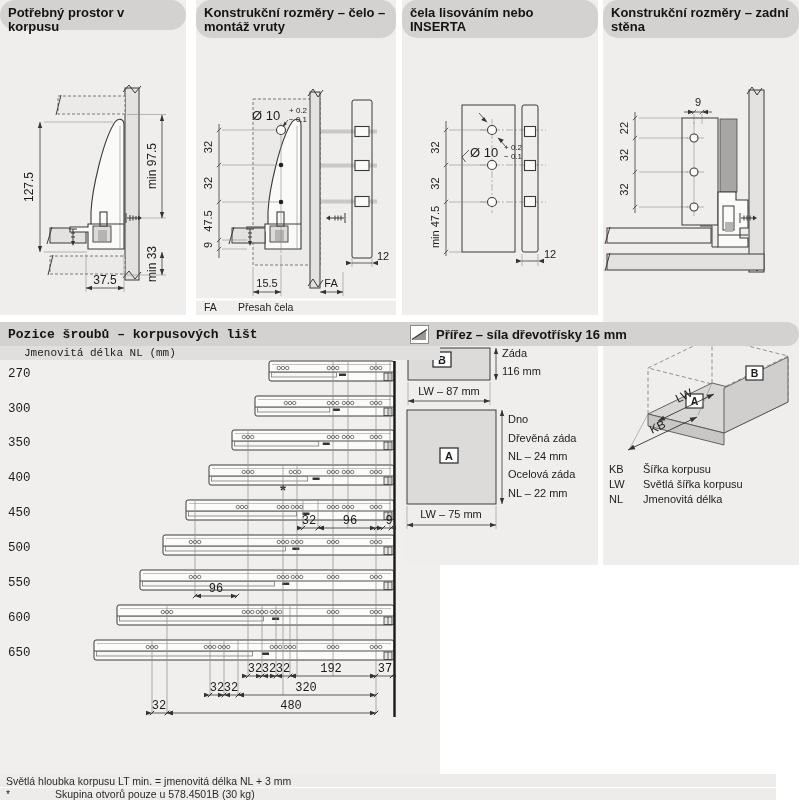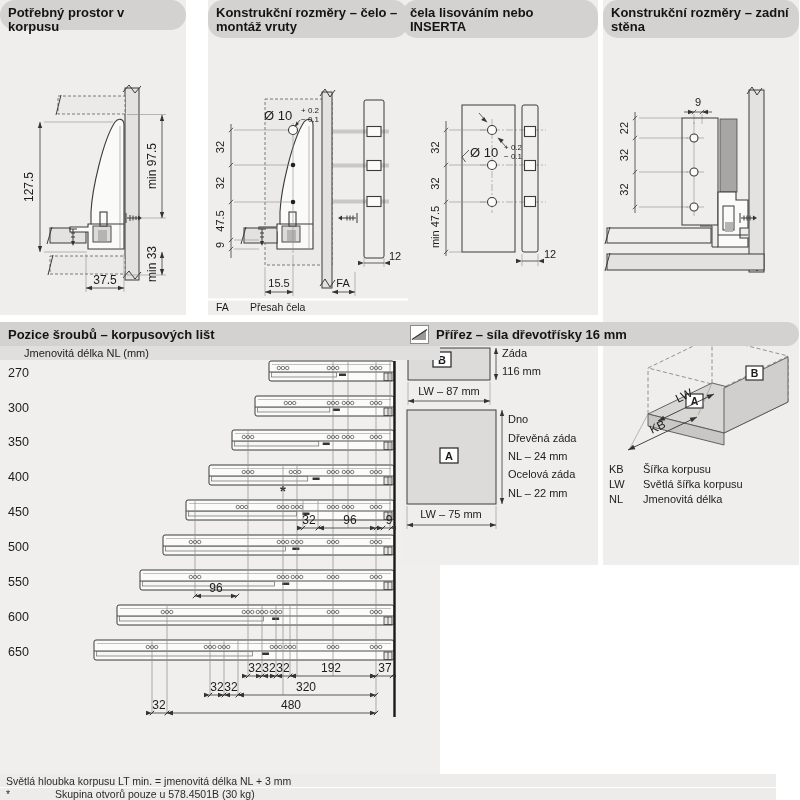--- a/index.html
+++ b/index.html
@@ -107,21 +107,21 @@
         <line x1="86" y1="254" x2="86" y2="292" class="t"></line>
         <line x1="124" y1="254" x2="124" y2="292" class="t"></line>
         <line x1="86" y1="288" x2="124" y2="288" class="d"></line>
         <path d="M86,288 l6,-2.2 l0,4.4 Z" class="ah"></path>
         <path d="M124,288 l-6,-2.2 l0,4.4 Z" class="ah"></path>
         <text x="105" y="284" class="dimt2" text-anchor="middle">37.5</text>
       </g>
     </svg>
   </section>
 
-  <section class="panel" style="left:196px;top:0;width:200px;height:315px;margin-left:12px;">
+  <section class="panel" style="left:196px;top:0;width:200px;height:315px;">
     <div class="panel-h h2line">
       <div>Konstrukční rozměry – čelo –</div>
         <div>montáž vruty</div>
     </div>
     <svg class="draw" style="top:0;" width="200" height="315" viewBox="0 0 200 315">
       <g transform="translate(-196,0)">
         <g>
           <line x1="302" y1="131.5" x2="377" y2="131.5" class="band"></line>
           <line x1="302" y1="165.5" x2="377" y2="165.5" class="band"></line>
           <line x1="302" y1="201.5" x2="377" y2="201.5" class="band"></line>
@@ -330,21 +330,21 @@
         <g>
           <rect x="607" y="228" width="104" height="15" fill="#f3f2f1" class="s"></rect>
           <path d="M605,244 L610,227" class="s" stroke-width="0.8"></path>
           <rect x="607" y="254" width="157" height="16" class="fA"></rect>
           <path d="M605,271 L610,253" class="s" stroke-width="0.8"></path>
         </g>
       </g>
     </svg>
   </section>
 
-  <section class="panel" style="left:0;top:322px;width:440px;height:452px;background:#f0efed;">
+  <section class="panel" style="left:0;top:322px;width:440px;height:452px;background:#f0efed;font-family:Liberation Mono, monospace;">
     <div class="ch-h">Pozice šroubů – korpusových lišt</div>
     <div class="ch-sub">Jmenovitá délka NL (mm)</div>
     <svg class="draw" style="top:38px;" width="396" height="414" viewBox="0 0 396 414">
       <g id="chart-g" transform="translate(0,-360)">
           <rect x="269" y="361" width="125" height="20" rx="2" fill="#fbfbfa" stroke="#3a3a3a" stroke-width="1"></rect>
           <line x1="272" y1="364.5" x2="391" y2="364.5" stroke="#9b9a98" stroke-width="0.6"></line>
           <line x1="269" y1="372" x2="394" y2="372" stroke="#3a3a3a" stroke-width="0.9"></line>
           <rect x="271.5" y="372.5" width="65" height="4.5" fill="#f6f6f5" stroke="#6a6a68" stroke-width="0.7"></rect>
           <rect x="339" y="373.5" width="7" height="2.5" fill="#333"></rect>
           <rect x="384" y="373" width="8" height="7.5" fill="#e8e7e5" stroke="#333" stroke-width="0.8"></rect>

